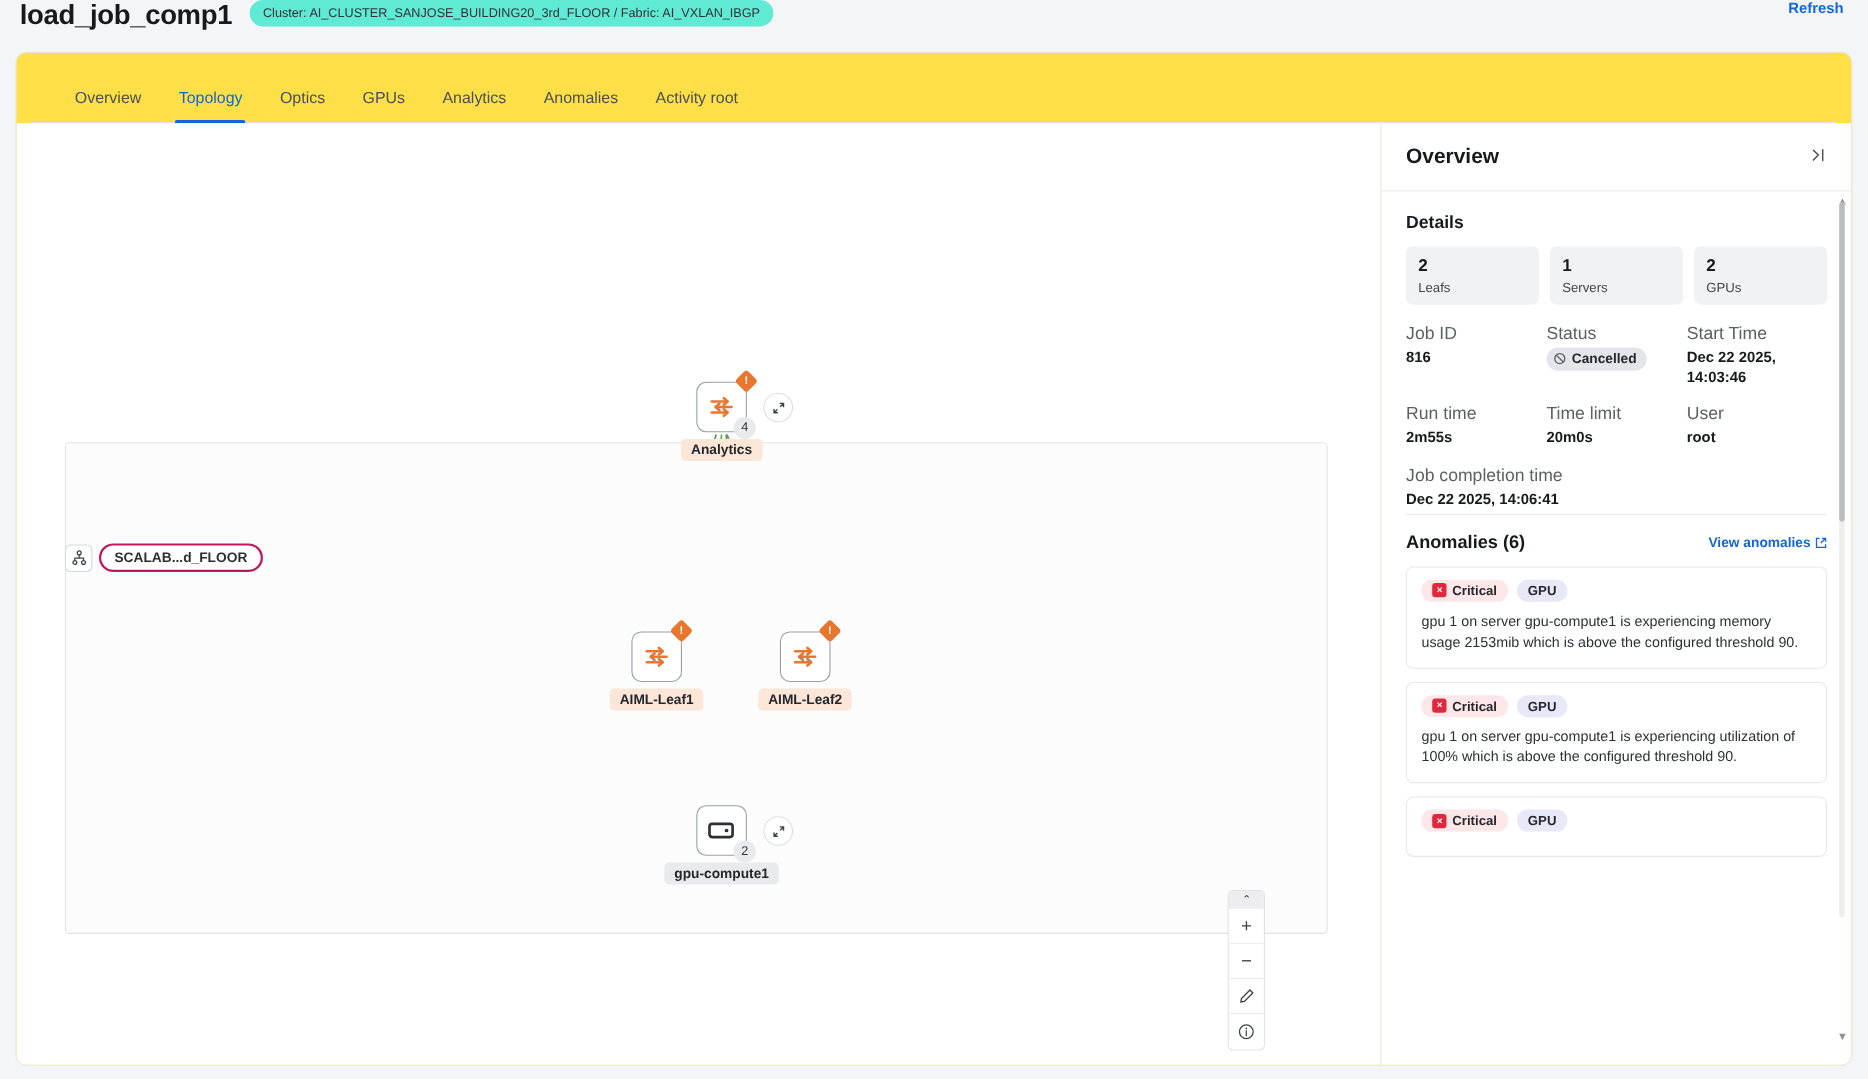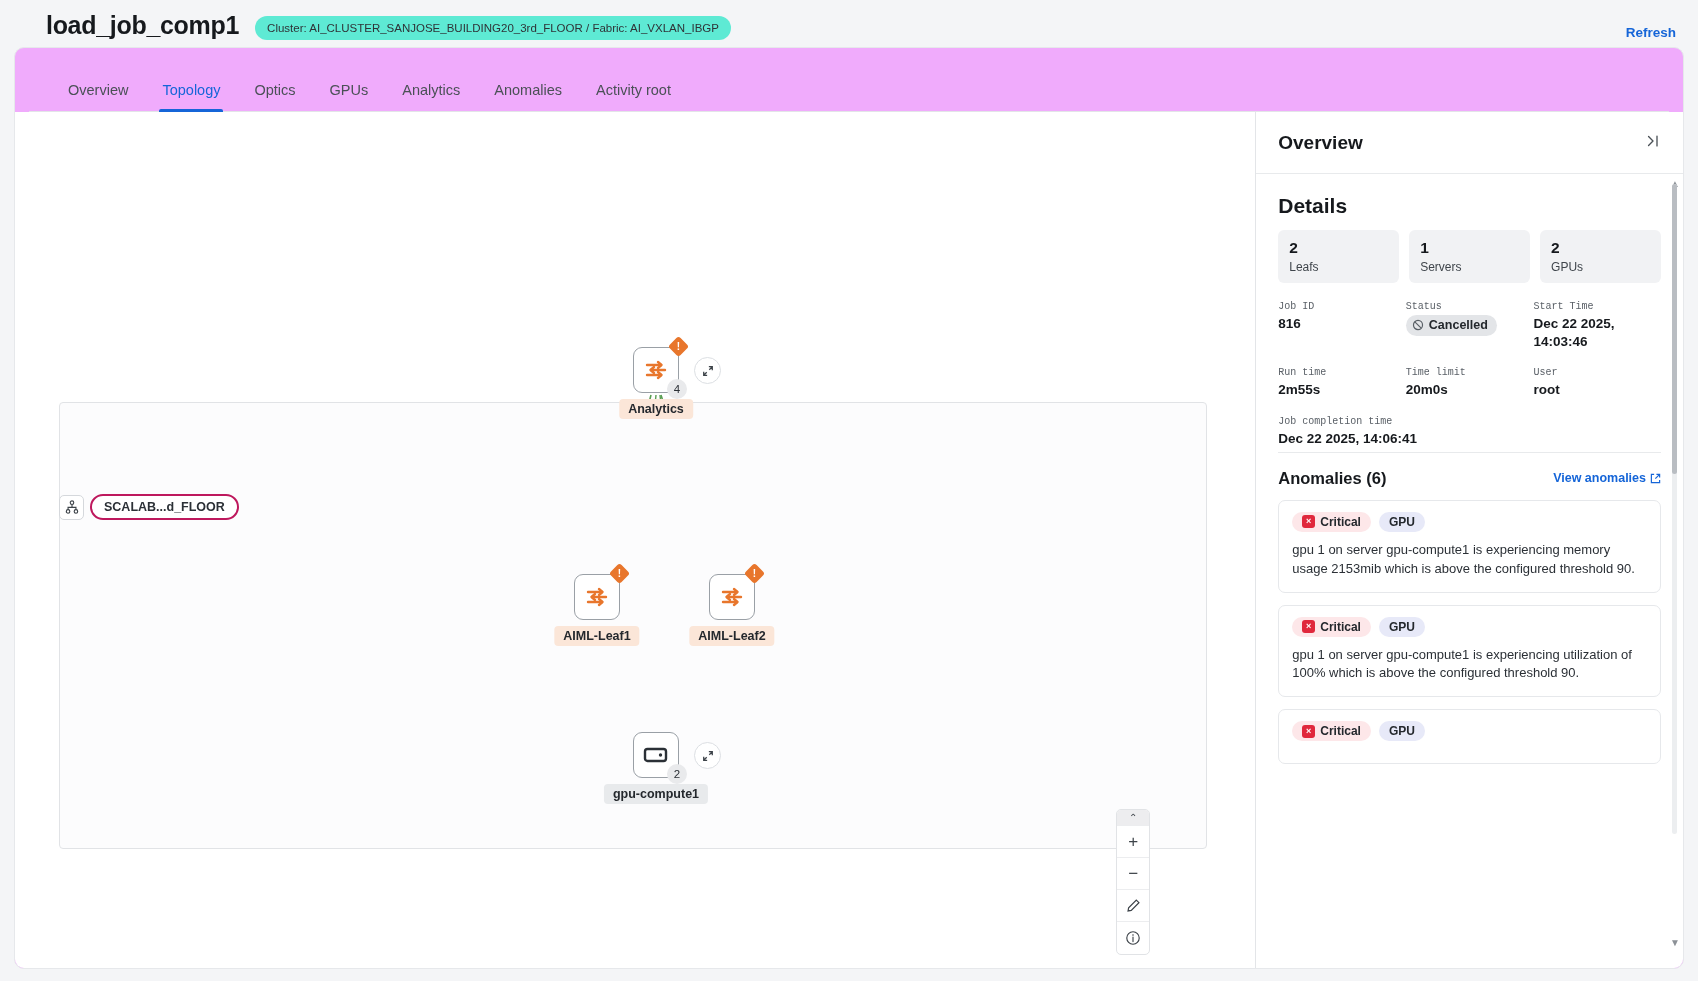--- a/index.html
+++ b/index.html
@@ -8,24 +8,23 @@
     background: #f4f5f7;
     font-family: "Liberation Sans", sans-serif;
     color: #1f2329;
     overflow: hidden;
   }
 
   
   .topbar {
     height: 40px;
     display: flex;
-    align-items: flex-end;
+    align-items: flex-start;
     padding: 0 22px 0 18px;
     position: relative;
-    margin-left: 28px;
   }
   .app-title {
     font-size: 25px;
     font-weight: bold;
     letter-spacing: -0.3px;
     color: #16191d;
   }
   .cluster-chip {
     margin-left: 16px;
     background: #5eead4;
@@ -41,21 +40,21 @@
     font-size: 13.5px;
     font-weight: bold;
     cursor: pointer;
   }
 
   
   .card {
     position: absolute;
     left: 14px; top: 47px;
     width: 1670px; height: 922px;
-    background: #f0abfc;
+    background: #fde047;
     border-radius: 10px;
     border: 1px solid #e6e8eb;
     overflow: hidden;
   }
 
   .tabs {
     display: flex;
     align-items: flex-end;
     gap: 0;
     height: 48px;
@@ -231,39 +230,39 @@
   }
   .panel-head h2 { font-size: 19px; font-weight: bold; color: #16191d; }
   .collapse-ic { margin-left: auto; cursor: pointer; color: #4a5056; font-size: 15px; }
 
   .panel-body {
     padding: 20px 22px 0 22px;
     height: 796px;
     overflow: hidden;
     position: relative;
   }
-  .sect-title { font-size: 21px; font-weight: bold; margin-bottom: 12px; color:#16191d; }
+  .sect-title { font-size: 16px; font-weight: bold; margin-bottom: 12px; color:#16191d; }
 
   .stats { display: flex; gap: 10px; margin-bottom: 18px; }
   .stat {
     flex: 1;
     background: #f1f2f4;
     border-radius: 6px;
     padding: 9px 11px;
   }
   .stat .v { font-size: 15.5px; font-weight: bold; color:#16191d; }
   .stat .k { font-size: 12px; color: #3f454b; margin-top: 3px; }
 
   .kv-grid {
     display: grid;
     grid-template-columns: 1fr 1fr 1fr;
     row-gap: 16px;
     margin-bottom: 16px;
   }
-  .kv .k { font-size: 10px; color: #5a6067; margin-bottom: 3px; font-family: Liberation Mono, monospace; }
+  .kv .k { font-size: 16px; color: #5a6067; margin-bottom: 3px; }
   .kv .v { font-size: 13.5px; font-weight: bold; color: #16191d; line-height: 1.35; }
   .status-pill {
     display: inline-flex; align-items: center; gap: 5px;
     background: #e3e5e8;
     border-radius: 11px;
     padding: 2px 9px 2px 6px;
     font-size: 12.5px; font-weight: bold; color: #24282d;
   }
   .kv-wide { }
 

